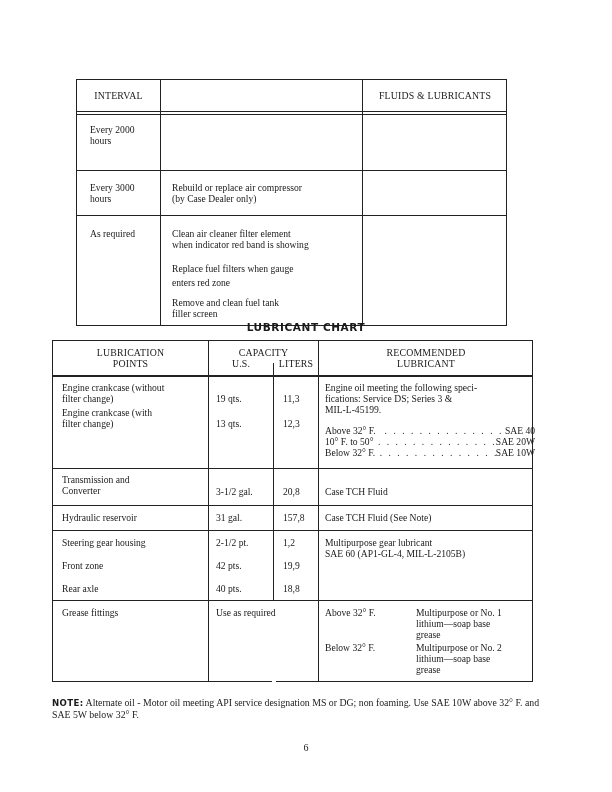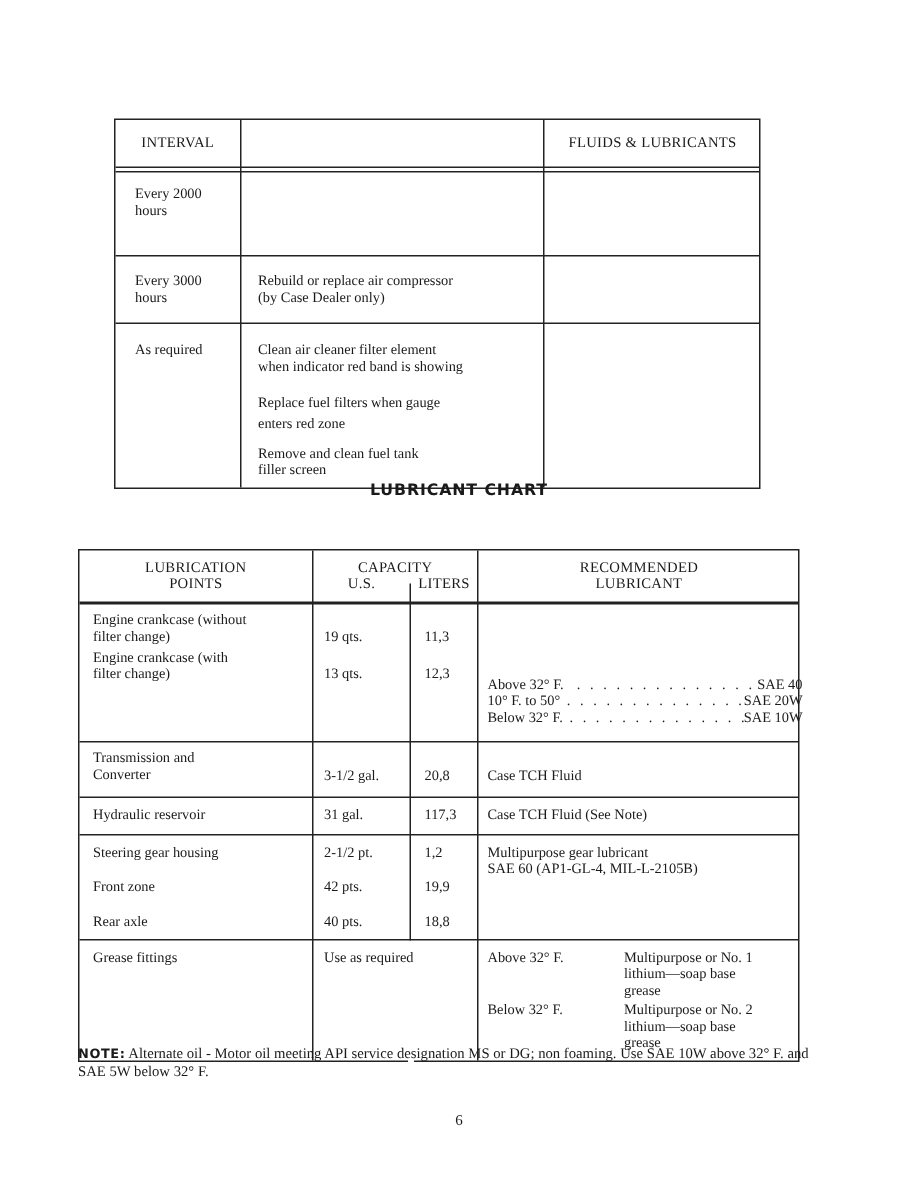--- a/index.html
+++ b/index.html
@@ -6,21 +6,21 @@
   body { width:612px; height:792px; position:relative; overflow:hidden;
          font-family:"Liberation Serif","DejaVu Serif",serif; color:#1a1a1a; font-size:9.6px; line-height:11px; }
   .abs { position:absolute; }
   .t1 { left:76px; top:58px; width:431px; height:247px; border:1.3px solid #222; box-sizing:border-box;margin-top:21px; }
   .vl { position:absolute; top:0; bottom:0; width:0; border-left:1.2px solid #222; }
   .hl { position:absolute; left:0; right:0; height:0; border-top:1.2px solid #222; }
   .hdr { font-size:9.8px; letter-spacing:0.2px; text-align:center; position:absolute; }
   .cell { position:absolute; white-space:pre-line; }
   .title { left:0; width:612px; top:322px; text-align:center; font-family:"DejaVu Sans","Liberation Sans",sans-serif;
            font-weight:900; font-size:10.5px; letter-spacing:0.6px; }
-  .t2 { left:52px; top:366px; width:481px; height:342px; border:1.3px solid #222; box-sizing:border-box; }
+  .t2 { left:52px; top:340px; width:481px; height:342px; border:1.3px solid #222; box-sizing:border-box; }
   .note { left:52px; top:697px; width:490px; font-size:9.8px; line-height:12px; }
   .note b { font-family:"DejaVu Sans","Liberation Sans",sans-serif; font-weight:900; font-size:8.6px; letter-spacing:0.4px; }
   .pnum { left:0; width:612px; top:742px; text-align:center; font-size:10px; }
   .lead { display:flex; width:210px; }
   .lead .l { white-space:nowrap; }
   .lead .d { flex:1; overflow:hidden; white-space:nowrap; letter-spacing:2px; }
   .lead .r { white-space:nowrap; }
 </style>
 </head>
 <body>
@@ -78,20 +78,23 @@
 LUBRICANT</div>
 
   <div class="cell" style="left:9px;top:41px">Engine  crankcase (without
 filter change)</div>
   <div class="cell" style="left:9px;top:66px">Engine crankcase (with
 filter change)</div>
   <div class="cell" style="left:163px;top:52px">19 qts.</div>
   <div class="cell" style="left:163px;top:77px">13 qts.</div>
   <div class="cell" style="left:230px;top:52px">11,3</div>
   <div class="cell" style="left:230px;top:77px">12,3</div>
+  <div class="cell" style="left:272px;top:41px">Engine oil meeting the following speci-
+fications: Service DS; Series 3 &amp;
+MIL-L-45199.</div>
   <div class="abs" style="left:272px;top:84px">
     <div class="lead">
       <span class="l">Above 32° F.</span>
       <span class="d">&nbsp; . . . . . . . . . . . . . . . . . . .</span>
       <span class="r">SAE 40</span>
     </div>
     <div class="lead">
       <span class="l">10° F. to 50°</span>
       <span class="d">&nbsp;. . . . . . . . . . . . . . . . . . .</span>
       <span class="r">SAE 20W</span>
@@ -104,21 +107,21 @@
   </div>
 
   <div class="cell" style="left:9px;top:133px">Transmission and
 Converter</div>
   <div class="cell" style="left:163px;top:145px">3-1/2 gal.</div>
   <div class="cell" style="left:230px;top:145px">20,8</div>
   <div class="cell" style="left:272px;top:145px">Case TCH Fluid</div>
 
   <div class="cell" style="left:9px;top:171px">Hydraulic reservoir</div>
   <div class="cell" style="left:163px;top:171px">31 gal.</div>
-  <div class="cell" style="left:230px;top:171px">117,3</div>
+  <div class="cell" style="left:230px;top:171px">157,8</div>
   <div class="cell" style="left:272px;top:171px">Case TCH Fluid (See Note)</div>
 
   <div class="cell" style="left:9px;top:196px">Steering gear housing</div>
   <div class="cell" style="left:9px;top:219px">Front zone</div>
   <div class="cell" style="left:9px;top:242px">Rear axle</div>
   <div class="cell" style="left:163px;top:196px">2-1/2 pt.</div>
   <div class="cell" style="left:163px;top:219px">42 pts.</div>
   <div class="cell" style="left:163px;top:242px">40 pts.</div>
   <div class="cell" style="left:230px;top:196px">1,2</div>
   <div class="cell" style="left:230px;top:219px">19,9</div>

